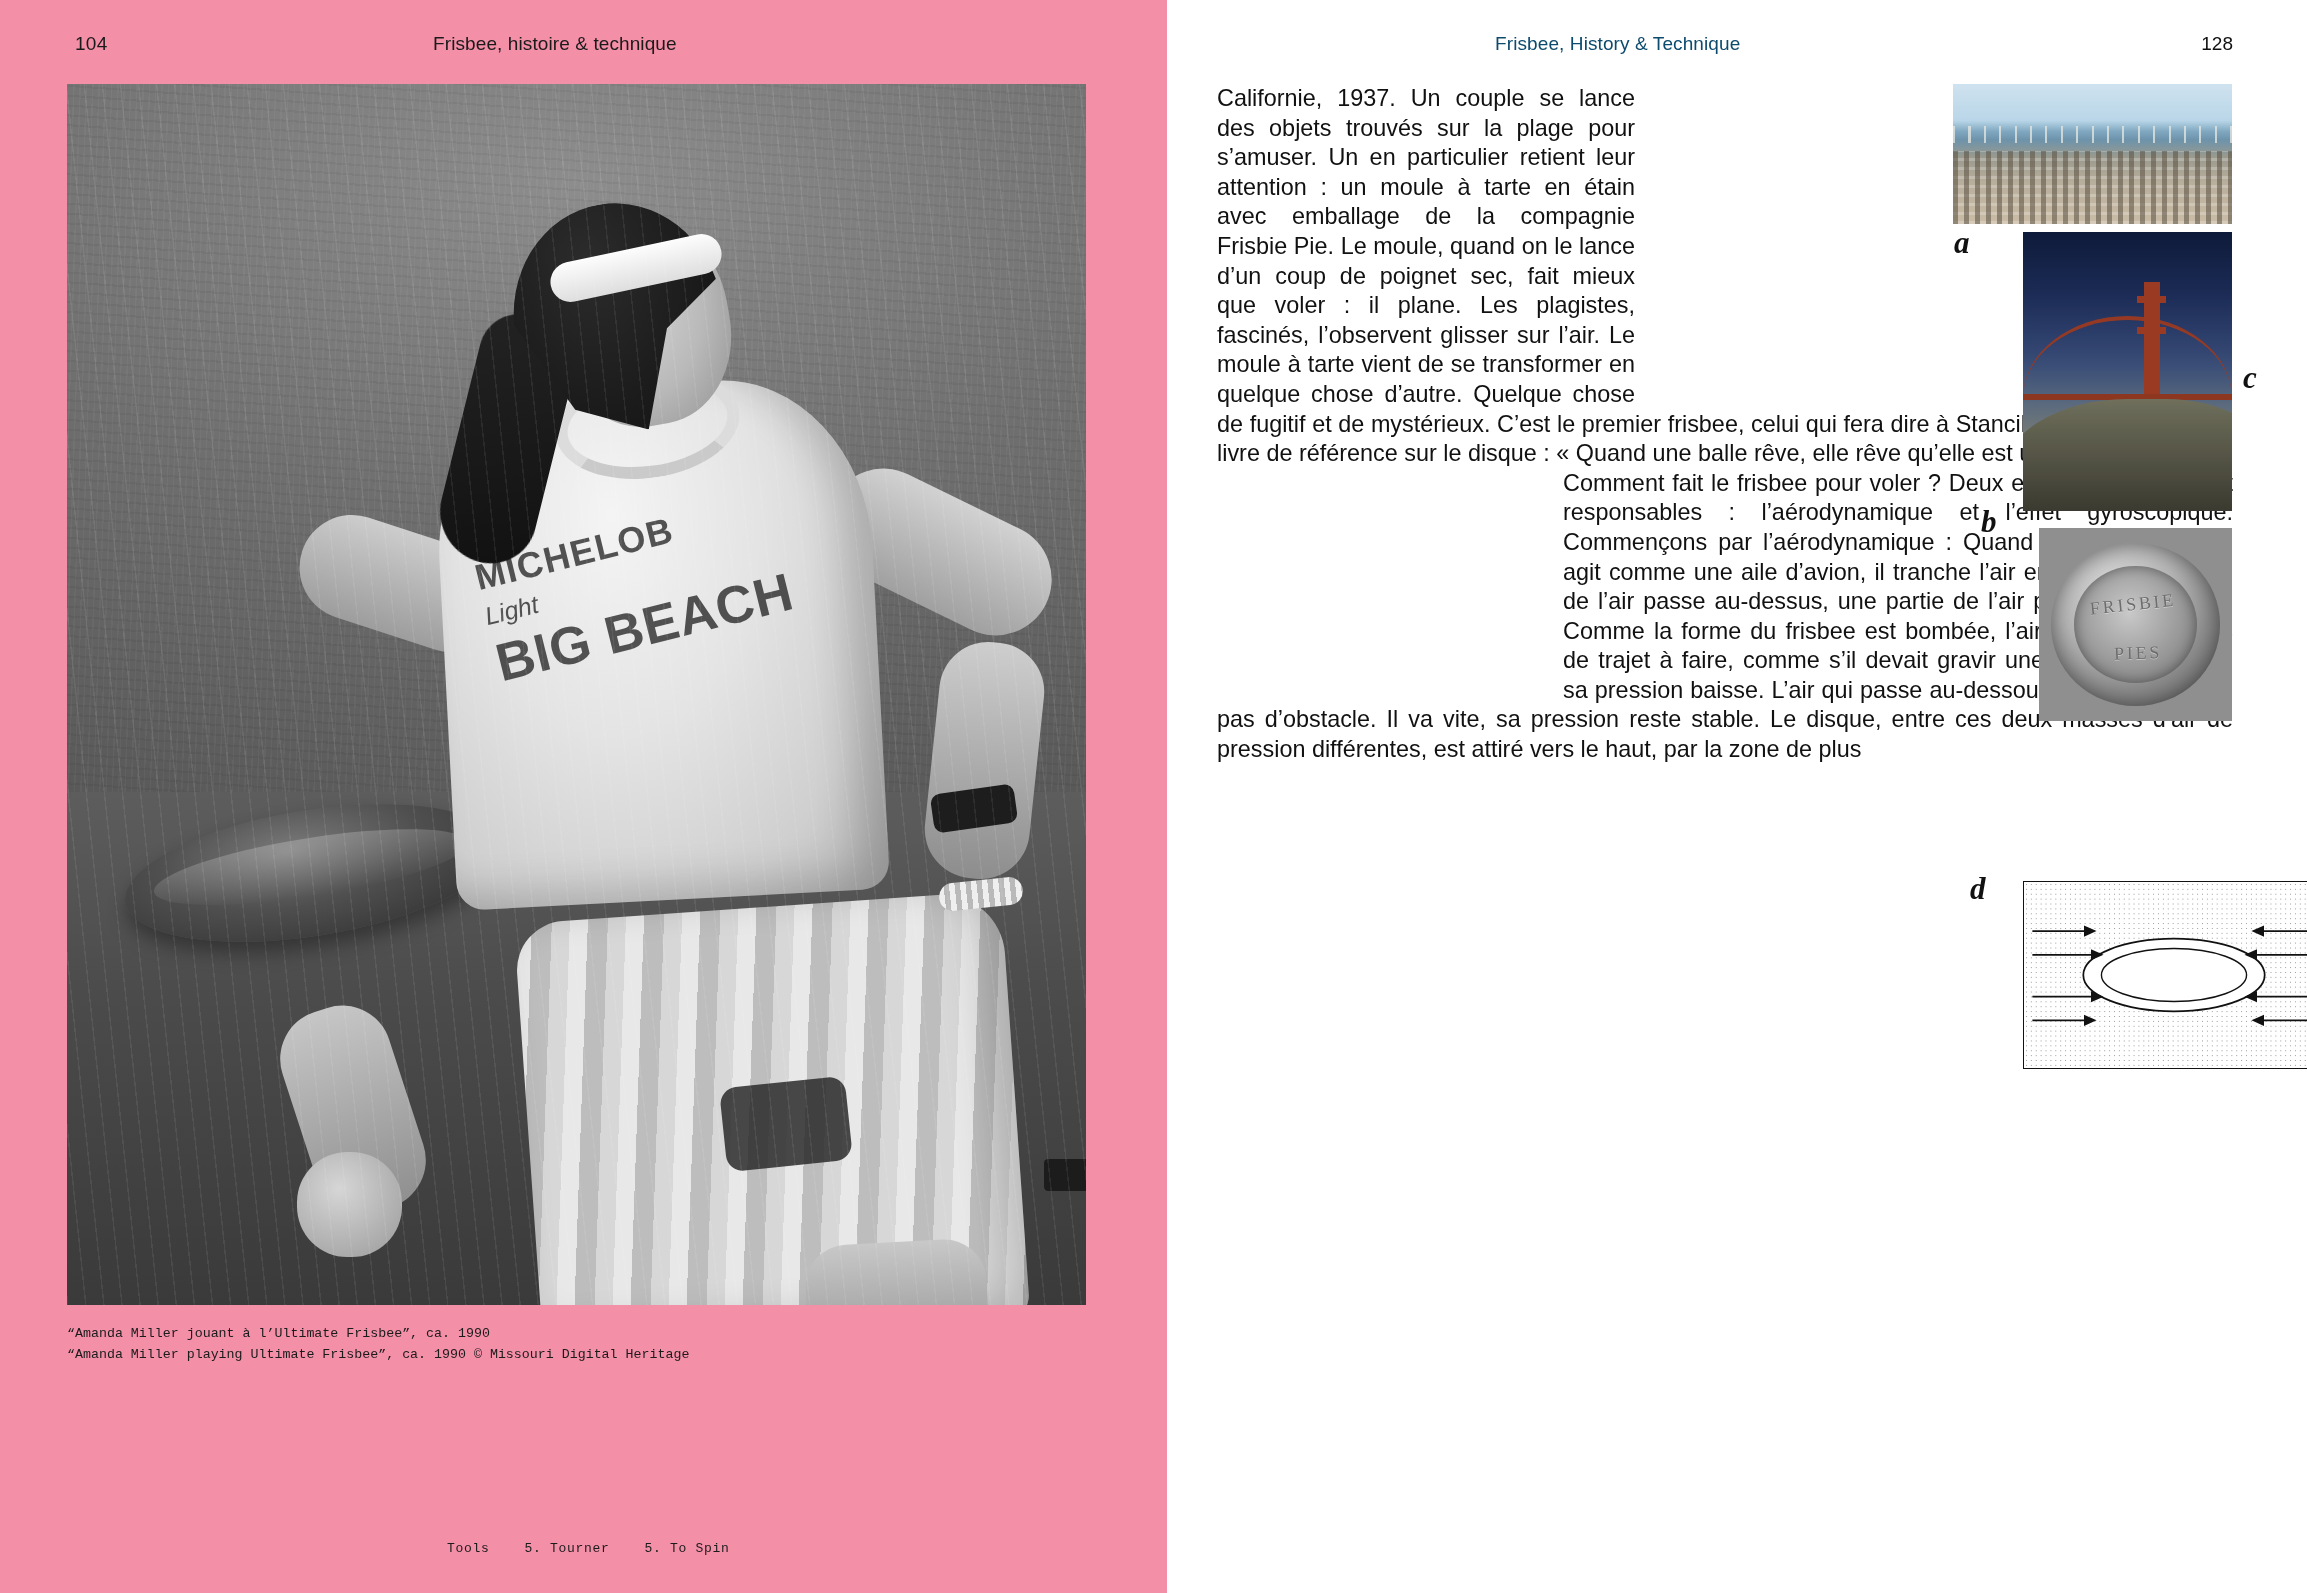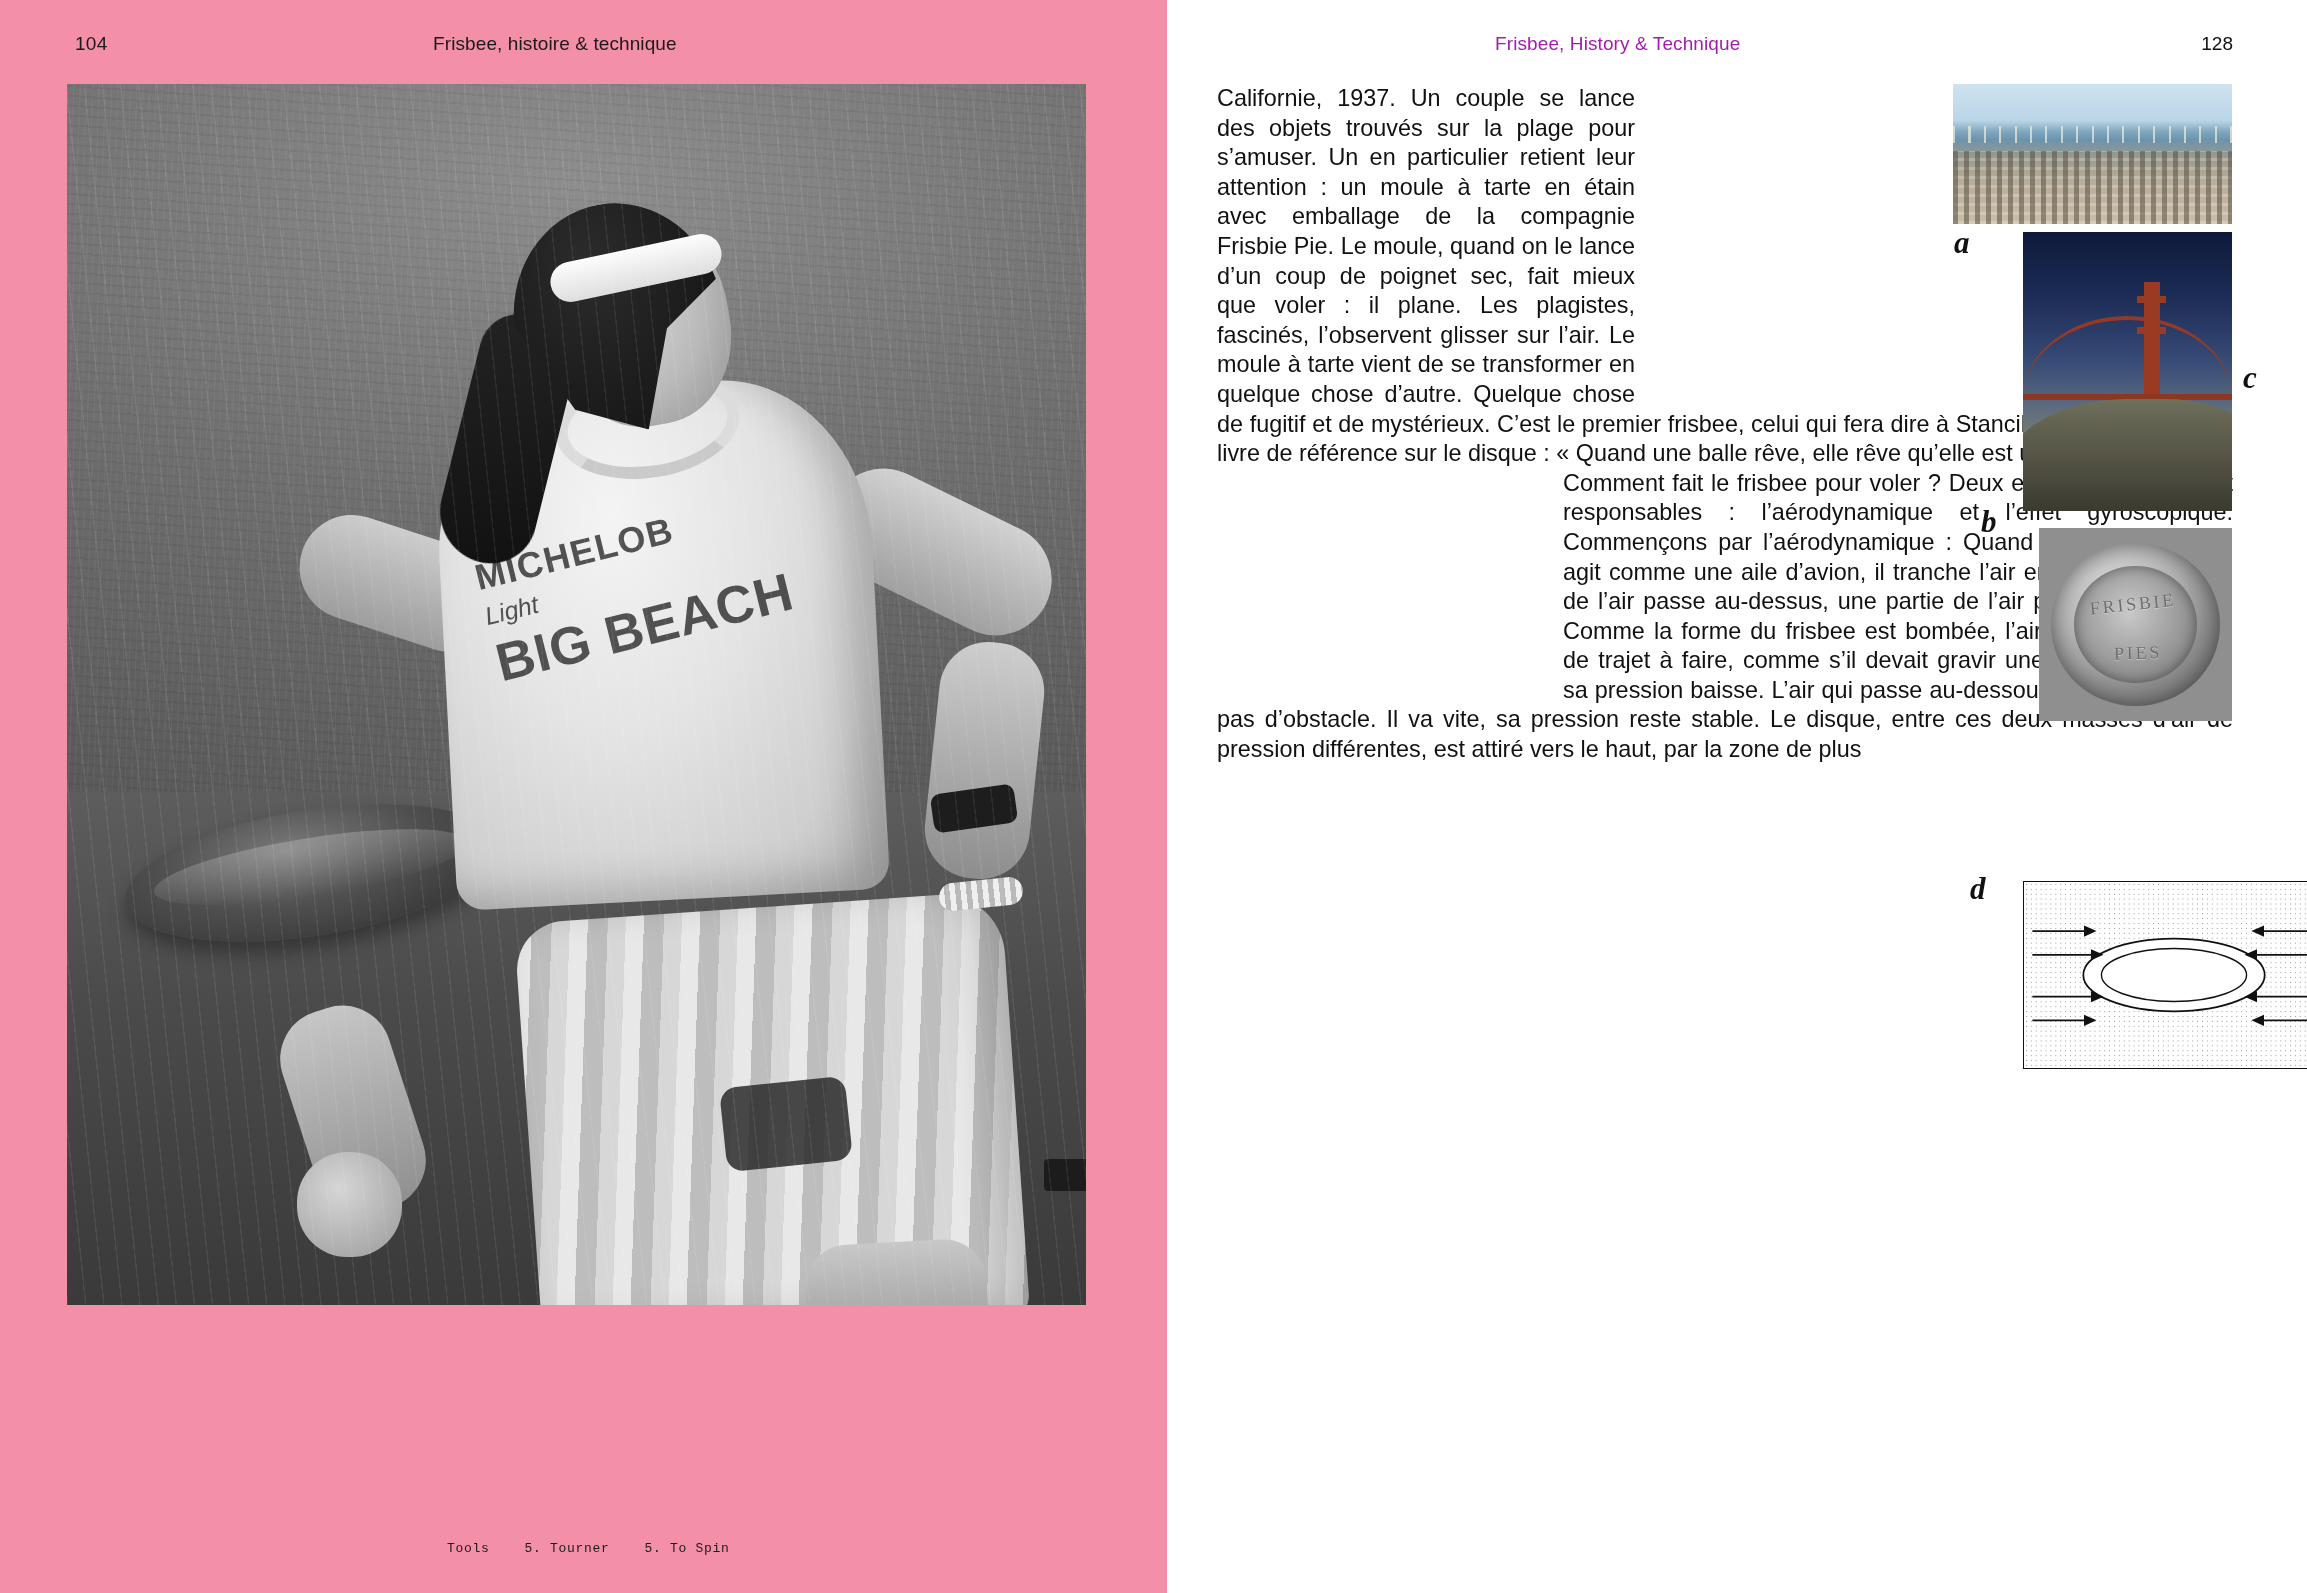--- a/index.html
+++ b/index.html
@@ -185,21 +185,21 @@
 
   
   .page-right{
     position:relative;
     width:1140px;height:1593px;
     background:#ffffff;
     box-sizing:border-box;
   }
   .page-right .runhead{
     position:absolute;top:33px;left:328px;
-    font-size:19px;color:#a21caf;letter-spacing:0.1px;
+    font-size:19px;color:#0c4a6e;letter-spacing:0.1px;
   }
   .page-right .folio{
     position:absolute;top:33px;right:74px;
     font-size:19px;color:#111;
   }
   .body-text{
     position:absolute;left:0;top:84px;width:1140px;
     padding:0 74px 0 50px;
     box-sizing:border-box;
     font-size:23.4px;line-height:1.265;color:#111;
@@ -349,20 +349,24 @@
       <div class="forearm-r"></div>
       <div class="watch"></div>
       <div class="bracelet"></div>
 
       <div class="forearm-l"></div>
       <div class="hand-l"></div>
 
       <div class="rain"></div>
     </div>
 
+    <div class="photo-caption">
+      <div>“Amanda Miller jouant à l’Ultimate Frisbee”, ca. 1990</div>
+      <div>“Amanda Miller playing Ultimate Frisbee”, ca. 1990 © Missouri Digital Heritage</div>
+    </div>
 
     <div class="footer">
       <span>Tools</span>
       <span>5. Tourner</span>
       <span>5. To Spin</span>
     </div>
   </div>
 
   <div class="gutter"></div>
 

